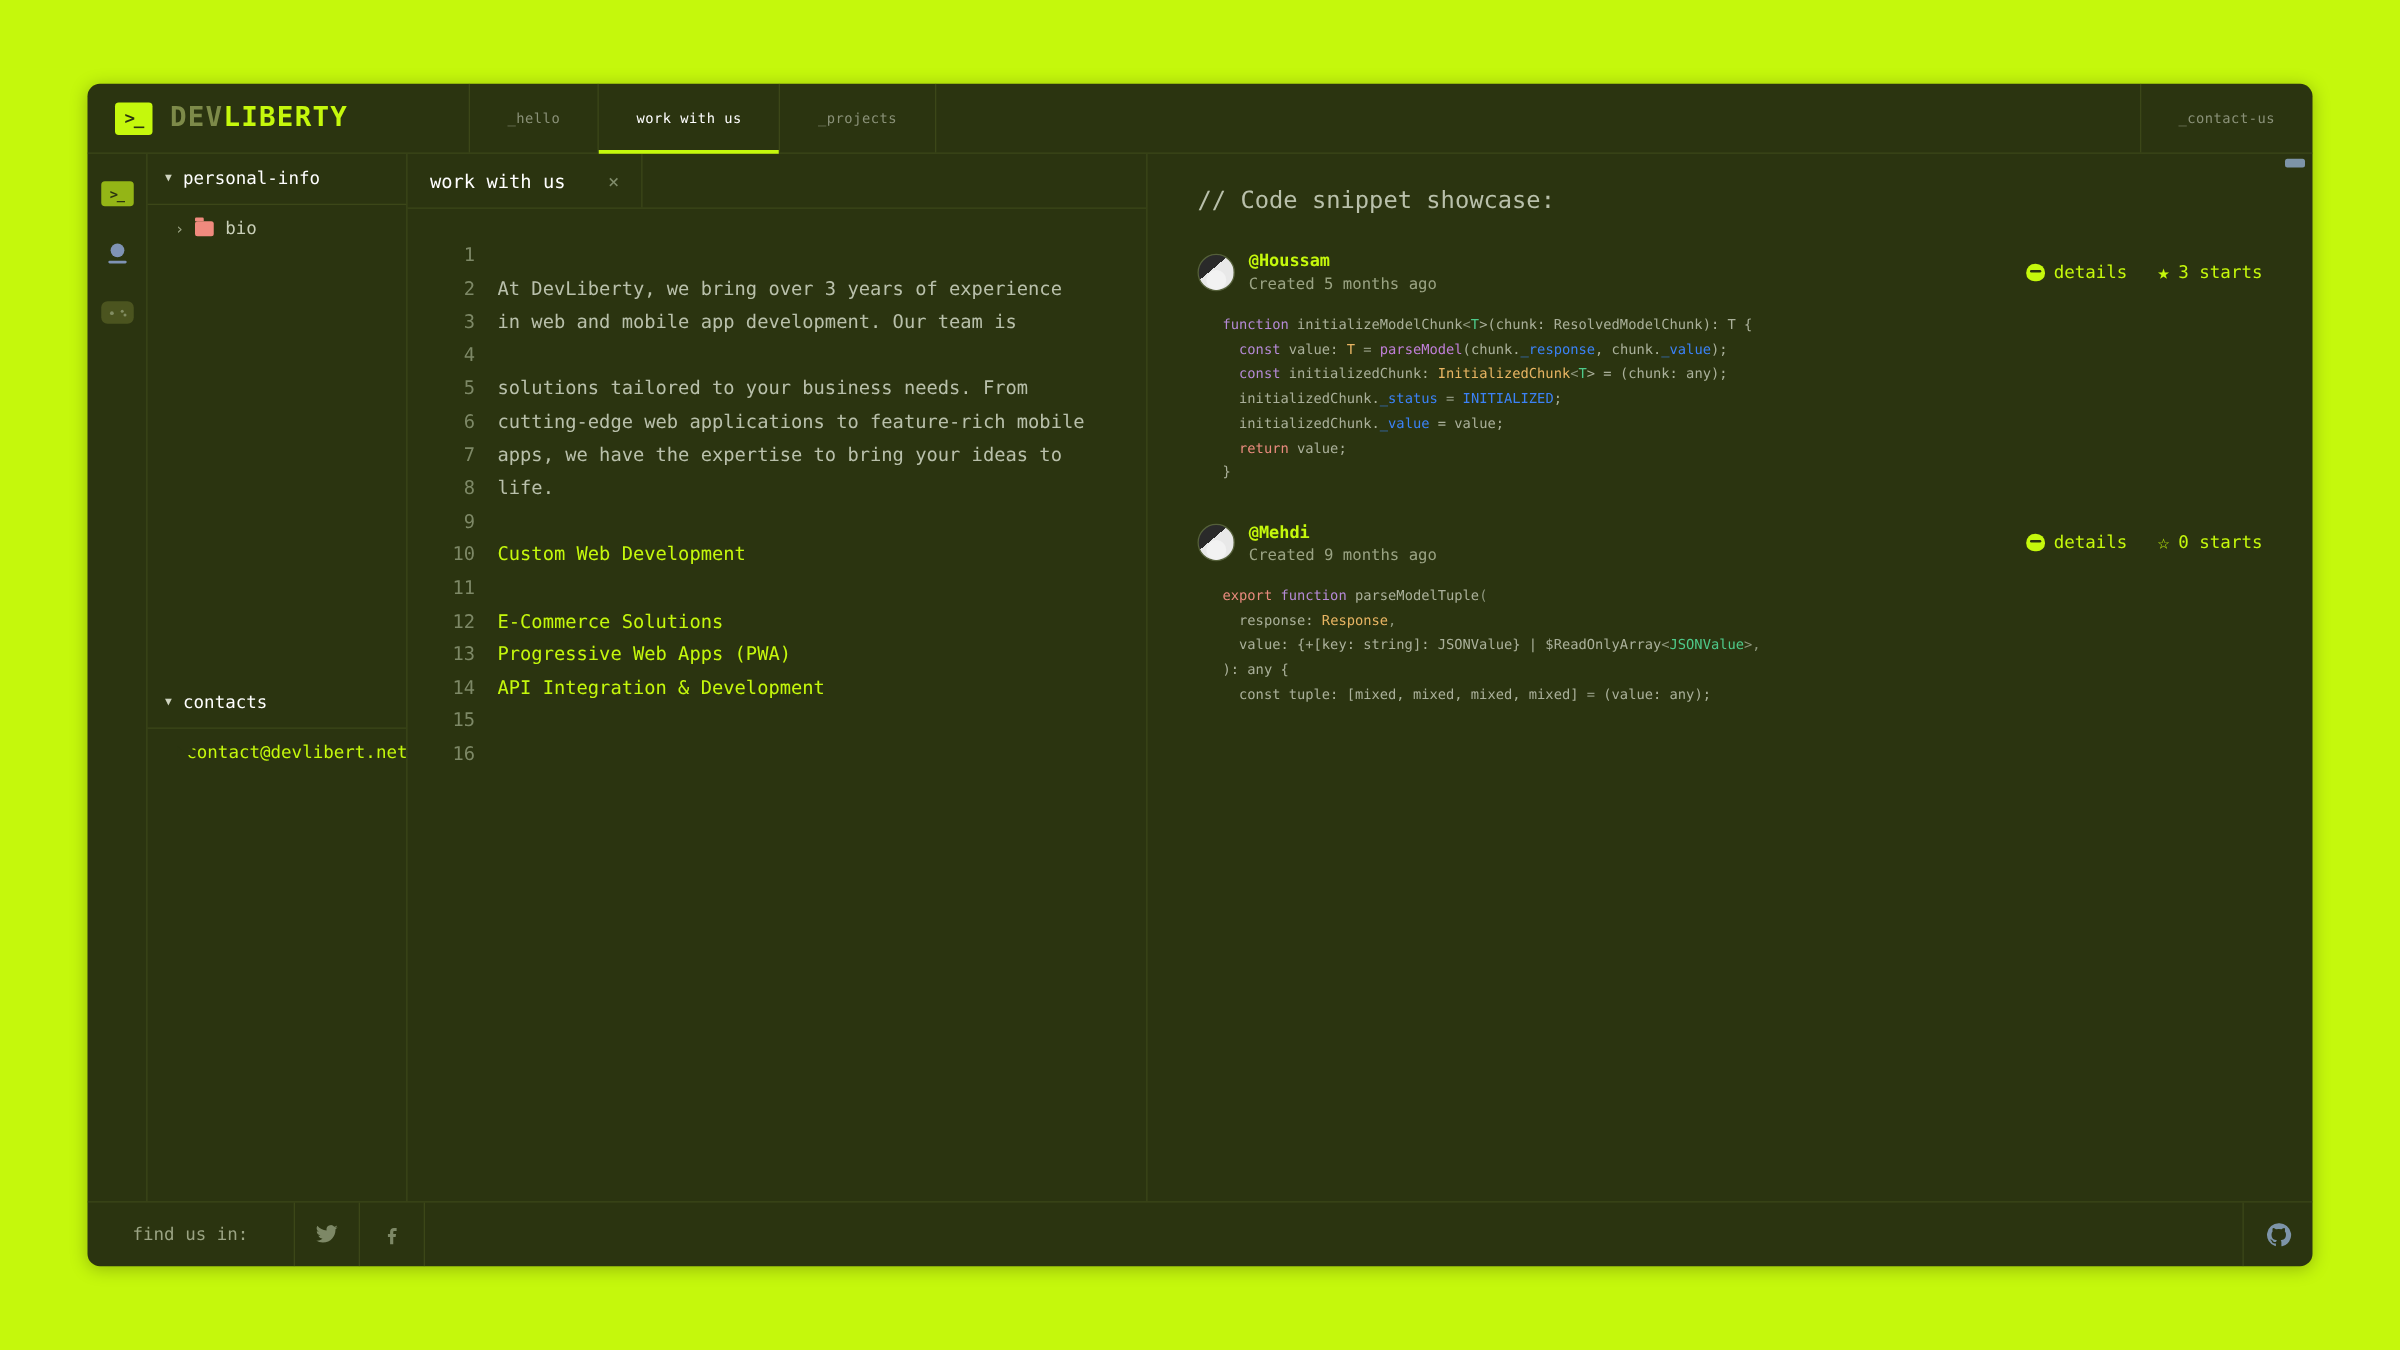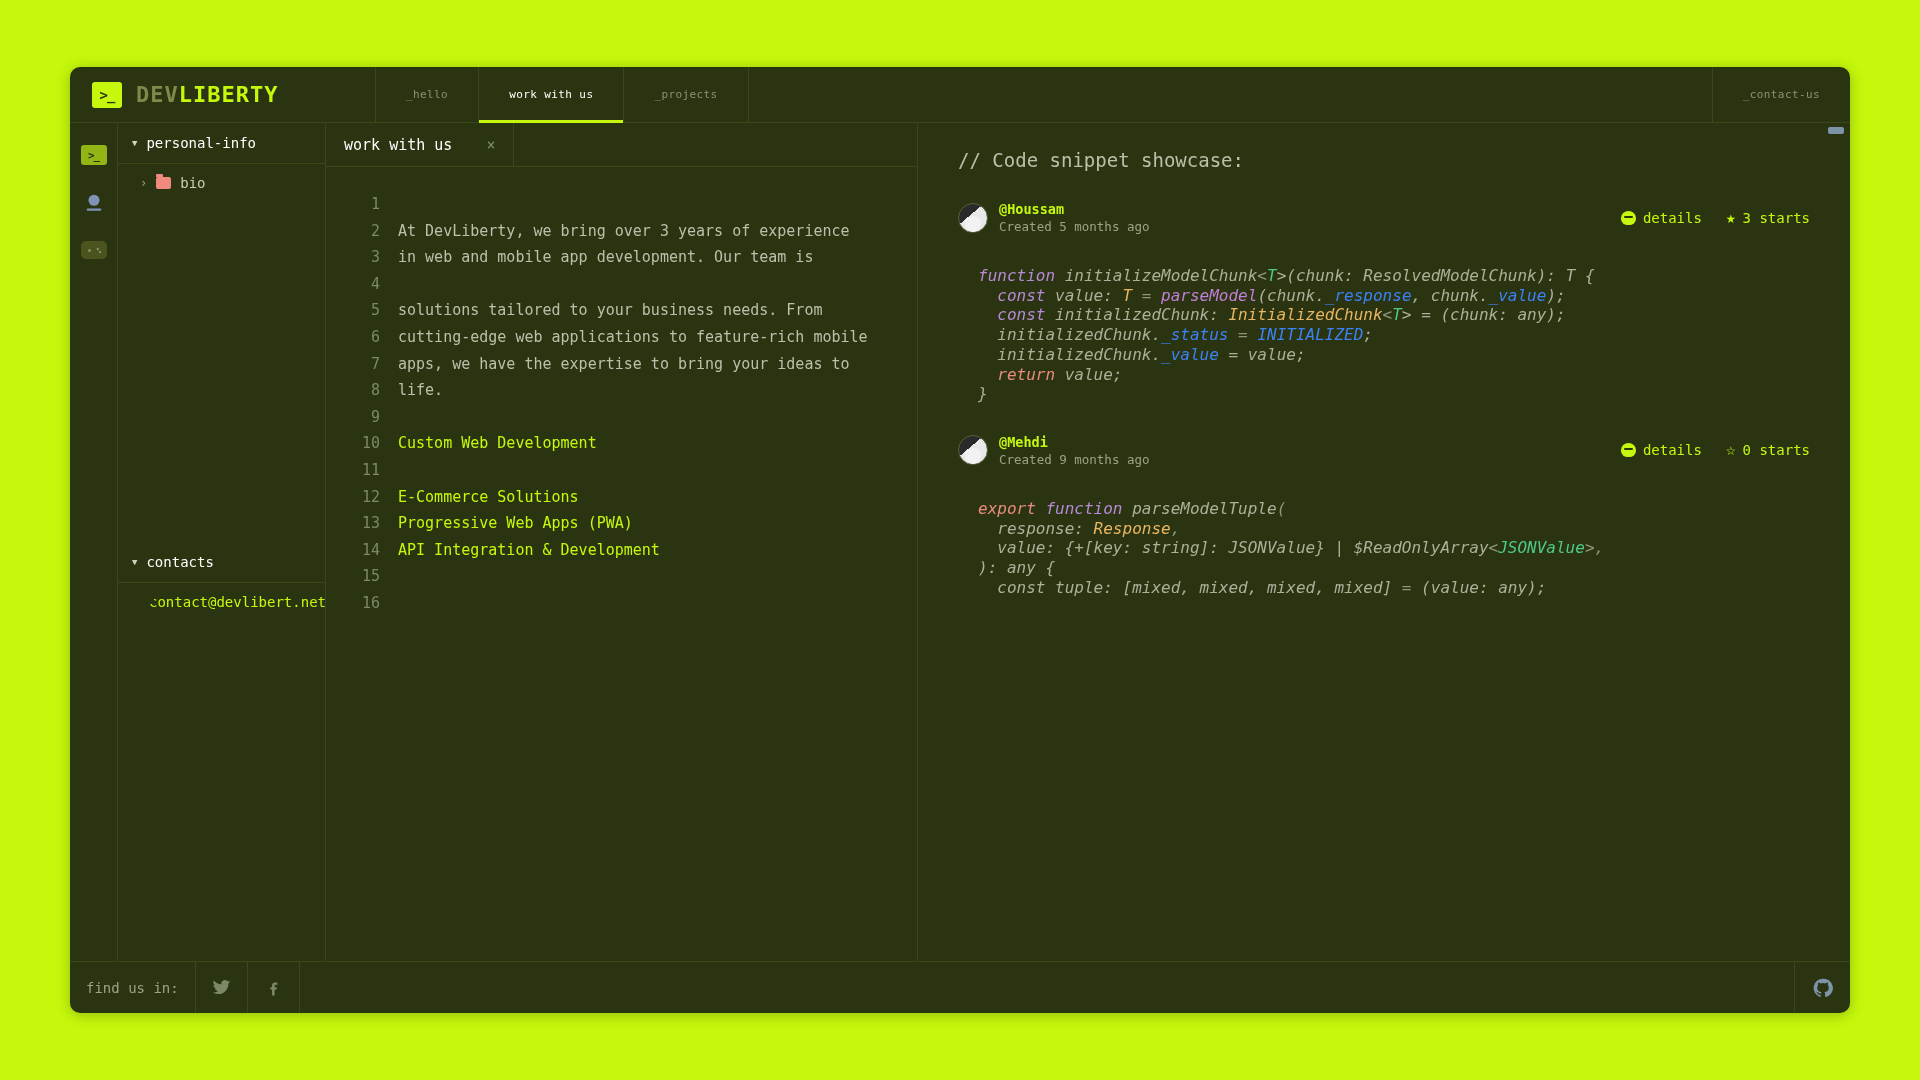--- a/index.html
+++ b/index.html
@@ -162,38 +162,38 @@
     width:16px; height:16px; border-radius:50%; background:#f2f2f2;
   }
   .meta { display: flex; flex-direction: column; gap: 2px; }
   .uname { color: #c5f80c; font-size: 13.5px; font-weight: bold; }
   .created { color: #9aa383; font-size: 12.5px; }
   .snip-actions { margin-left: auto; display: flex; align-items: center; gap: 24px; }
   .act { display: flex; align-items: center; gap: 7px; color: #c5f80c; font-size: 14px; cursor: pointer; }
   .bubble { width: 15px; height: 14px; background: #c5f80c; border-radius: 50% 50% 45% 45%; position: relative; }
   .bubble::after { content:""; position:absolute; left:3px; top:5px; width:9px; height:2px; background:#2b3410; border-radius:1px; }
   .star { font-size: 16px; line-height: 1; color: #c5f80c; }
-  .codeblock { margin-top: 32px; font-size: 16px; line-height: 19.7px; padding-left: 20px; font-style: italic; }
+  .codeblock { margin-top: 16px; font-size: 11px; line-height: 19.7px; padding-left: 20px; }
   .codeblock div { white-space: pre; }
   .kw    { color: #b58ad6; }
   .kw2   { color: #e98b7e; }
   .fn    { color: #c07fd8; }
   .type  { color: #e8b563; }
   .gen   { color: #4ec98a; }
   .prop  { color: #3b82f6; }
   .plain { color: #aab09a; }
   .punc  { color: #8d957c; }
   
   .footer {
     height: 52px; min-height: 52px;
     display: flex; align-items: stretch;
     border-top: 1px solid #3c4718;
   }
   .find {
-    display: flex; align-items: center; padding: 0 16px;
+    display: flex; align-items: center; padding: 0 36px;
     color: #9aa383; font-size: 14px;
     border-right: 1px solid #3c4718;
   }
   .sbtn {
     width: 52px; display: flex; align-items: center; justify-content: center;
     border-right: 1px solid #3c4718; cursor: pointer; color: #7d8866;
   }
   .gh { margin-left: auto; width: 56px; display: flex; align-items: center; justify-content: center;
         border-left: 1px solid #3c4718; cursor: pointer; }
 </style>

